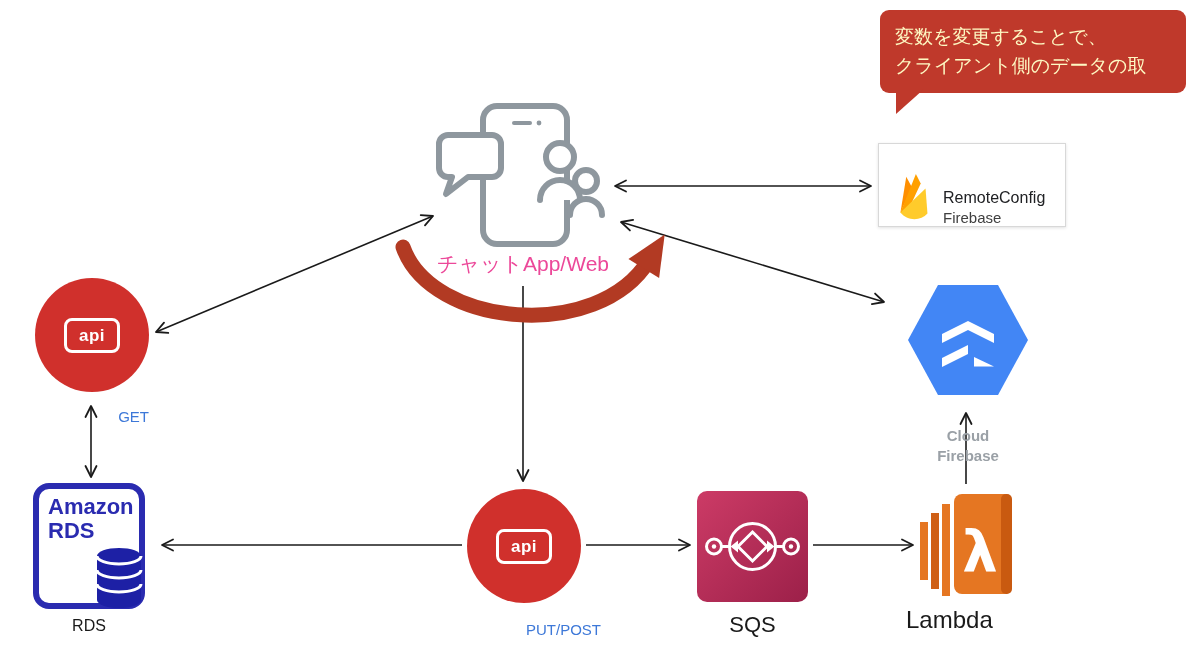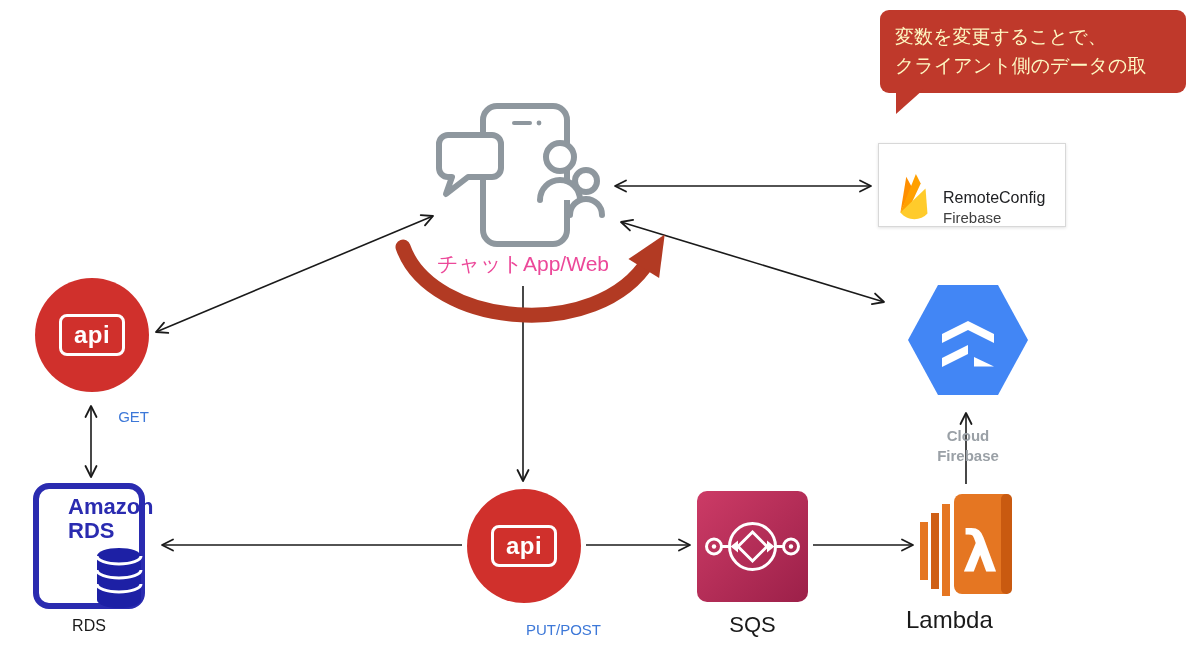--- a/index.html
+++ b/index.html
@@ -24,29 +24,29 @@
   .chat-label{left:398px;top:237px;width:250px;text-align:center;font-size:21px;color:#ec4899;margin-top:13px;}
   
   .api-circle{
     width:114px;height:114px;border-radius:50%;background:#d0302c;
     display:flex;align-items:center;justify-content:center;z-index:2;
   }
   .api-get{left:35px;top:278px;}
   .api-put{left:467px;top:489px;}
   .api-box{
     border:3px solid #ffffff;border-radius:8px;color:#ffffff;
-    font-size:24px;font-weight:600;padding:6px 12px;line-height:1;letter-spacing:.5px;
+    font-size:17px;font-weight:600;padding:6px 12px;line-height:1;letter-spacing:.5px;
   }
   .http-label{color:#3d78d8;font-size:15px;text-align:right;}
   .get-label{left:35px;top:408px;width:114px;}
   .put-label{left:447px;top:621px;width:154px;}
   
   .rds-box{
     left:33px;top:483px;width:112px;height:126px;border:6px solid #2a2bb0;border-radius:16px;
-    box-sizing:border-box;background:#ffffff;z-index:2;padding-left:20px;
+    box-sizing:border-box;background:#ffffff;z-index:2;
   }
   .rds-text{padding:6px 0 0 9px;color:#2a2bb0;font-weight:bold;font-size:22px;line-height:1.08;}
   .rds-cylinder{position:absolute;right:-5px;bottom:-7px;width:50px;height:64px;}
   .rds-label{left:33px;top:617px;width:112px;text-align:center;font-size:16px;color:#1a1a1a;}
   
   .sqs-box{left:697px;top:491px;width:111px;height:111px;z-index:2;}
   .sqs-label{left:697px;top:612px;width:111px;text-align:center;font-size:22px;color:#1a1a1a;}
   
   .lambda-box{left:920px;top:488px;width:92px;height:112px;z-index:2;}
   .lambda-label{left:906px;top:606px;width:120px;text-align:left;font-size:24px;color:#1a1a1a;}

